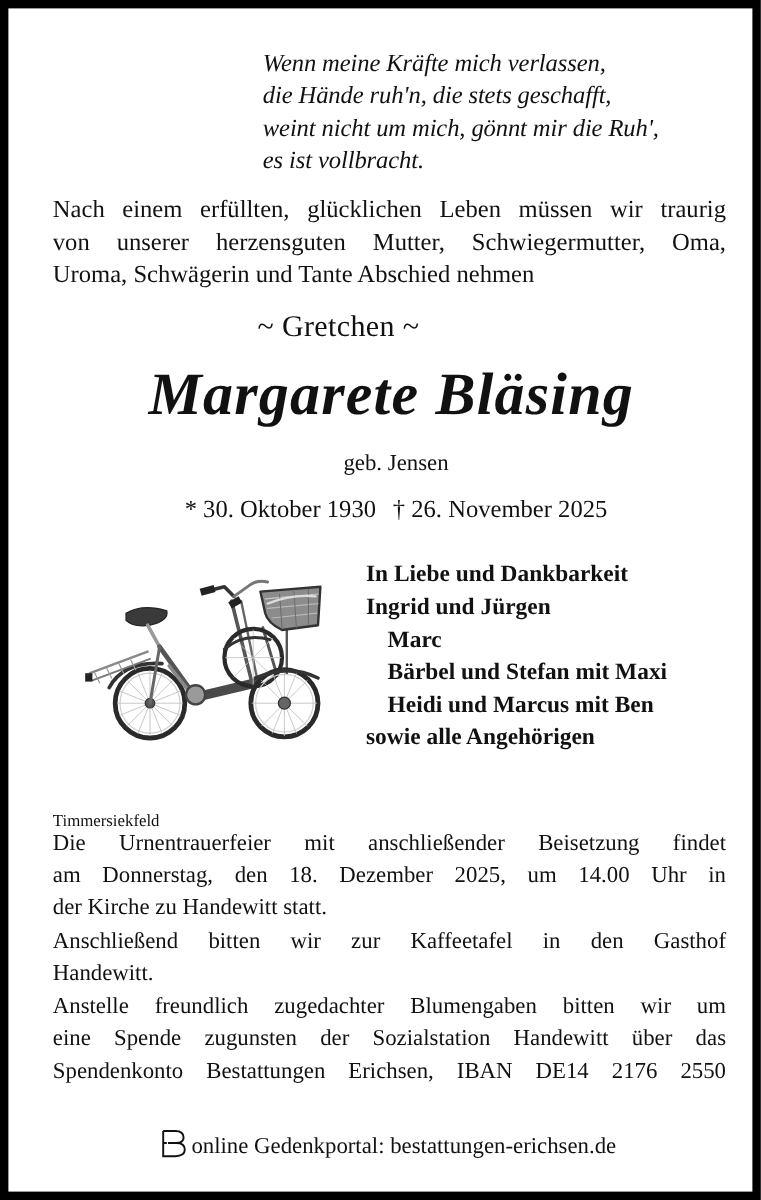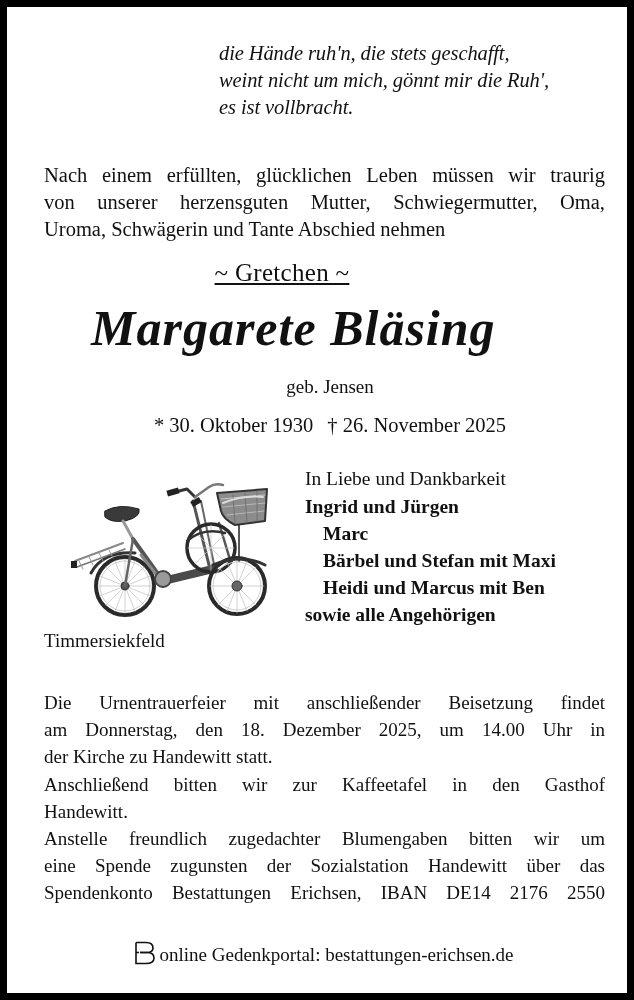--- a/index.html
+++ b/index.html
@@ -24,25 +24,25 @@
       text-align-last: left;
       font-family: Liberation Serif, serif;
     }
     .intro .line { display: block; text-align: justify; text-align-last: justify; }
     .intro .line.last { text-align-last: left; }
 
     .nickname {
       position: absolute; left: 0; top: 250px; width: 594px; padding-left: 0;
       text-align: center; font-size: 25px; line-height: 32px; letter-spacing: 0.3px;
     }
-    .nickname span { position: relative; left: -22px; text-decoration: underline; }
+    .nickname span { position: relative; left: -22px; }
 
     .fullname {
       position: absolute; left: 84px; top: 288px; width: 470px;
-      text-align: left; font-size: 50px; line-height: 66px;
+      text-align: center; font-size: 50px; line-height: 66px;
       font-style: italic; font-weight: bold; letter-spacing: 1px;
       white-space: nowrap;
     }
 
     .maiden {
       position: absolute; left: 0; top: 368px; width: 634px; padding-left: 12px;
       text-align: center; font-size: 19px; line-height: 24px;
     }
 
     .dates {
@@ -52,27 +52,27 @@
     .dates .gap { display: inline-block; width: 14px; }
 
     .tricycle {
       position: absolute; left: 56px; top: 466px; width: 212px; height: 146px;
     }
 
     .thanks {
       position: absolute; left: 298px; top: 458px; width: 320px;
       font-size: 19.5px; line-height: 27px;
     }
-    .thanks .intro-line { font-weight: normal; margin-bottom: 1px; }
+    .thanks .intro-line { font-weight: bold; margin-bottom: 1px; }
     .thanks .name { font-weight: bold; line-height: 27px; white-space: nowrap; }
     .thanks .indent { padding-left: 18px; }
 
     .place {
-      position: absolute; left: 37px; top: 620px;
-      font-size: 19px; line-height: 27px;
+      position: absolute; left: 37px; top: 664px;
+      font-size: 14px; line-height: 27px;
     }
 
     .para {
       position: absolute; left: 37px; width: 561px;
       font-size: 19px; line-height: 27px;
     }
     .para .line { display: block; text-align: justify; text-align-last: justify; white-space: nowrap; }
     .para .line.last { text-align-last: left; }
     .p1 { top: 682px; }
     .p2 { top: 764px; }
@@ -83,20 +83,21 @@
       text-align: center; font-size: 19px; line-height: 28px; white-space: nowrap;
     }
     .footer .logo { display: inline-block; vertical-align: -4px; margin-right: 3px; }
   </style>
 </head>
 <body>
 
 <div class="notice">
 
   <div class="poem">
+    <div>Wenn meine Kräfte mich verlassen,</div>
     <div>die Hände ruh'n, die stets geschafft,</div>
     <div>weint nicht um mich, gönnt mir die Ruh',</div>
     <div>es ist vollbracht.</div>
   </div>
 
   <div class="intro">
     <span class="line">Nach einem erfüllten, glücklichen Leben müssen wir traurig</span>
     <span class="line">von unserer herzensguten Mutter, Schwiegermutter, Oma,</span>
     <span class="line last">Uroma, Schwägerin und Tante Abschied nehmen</span>
   </div>

